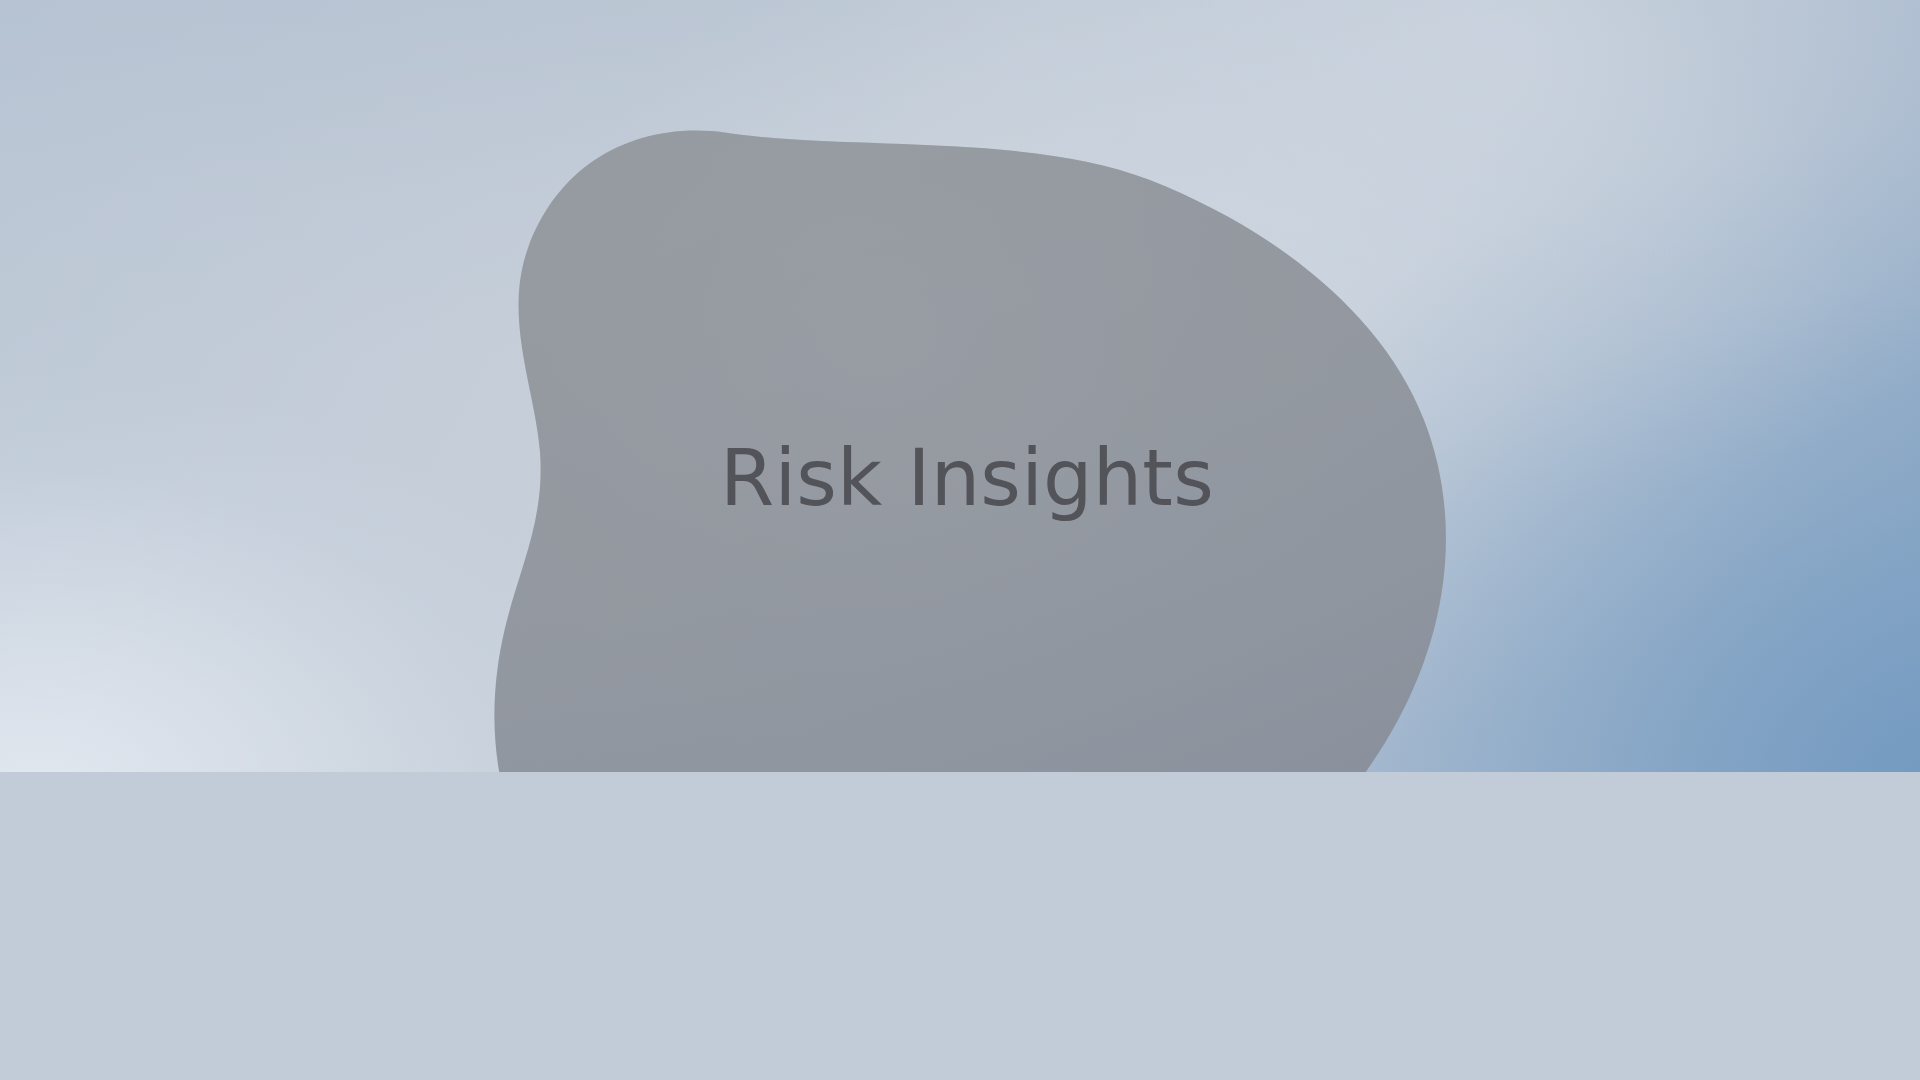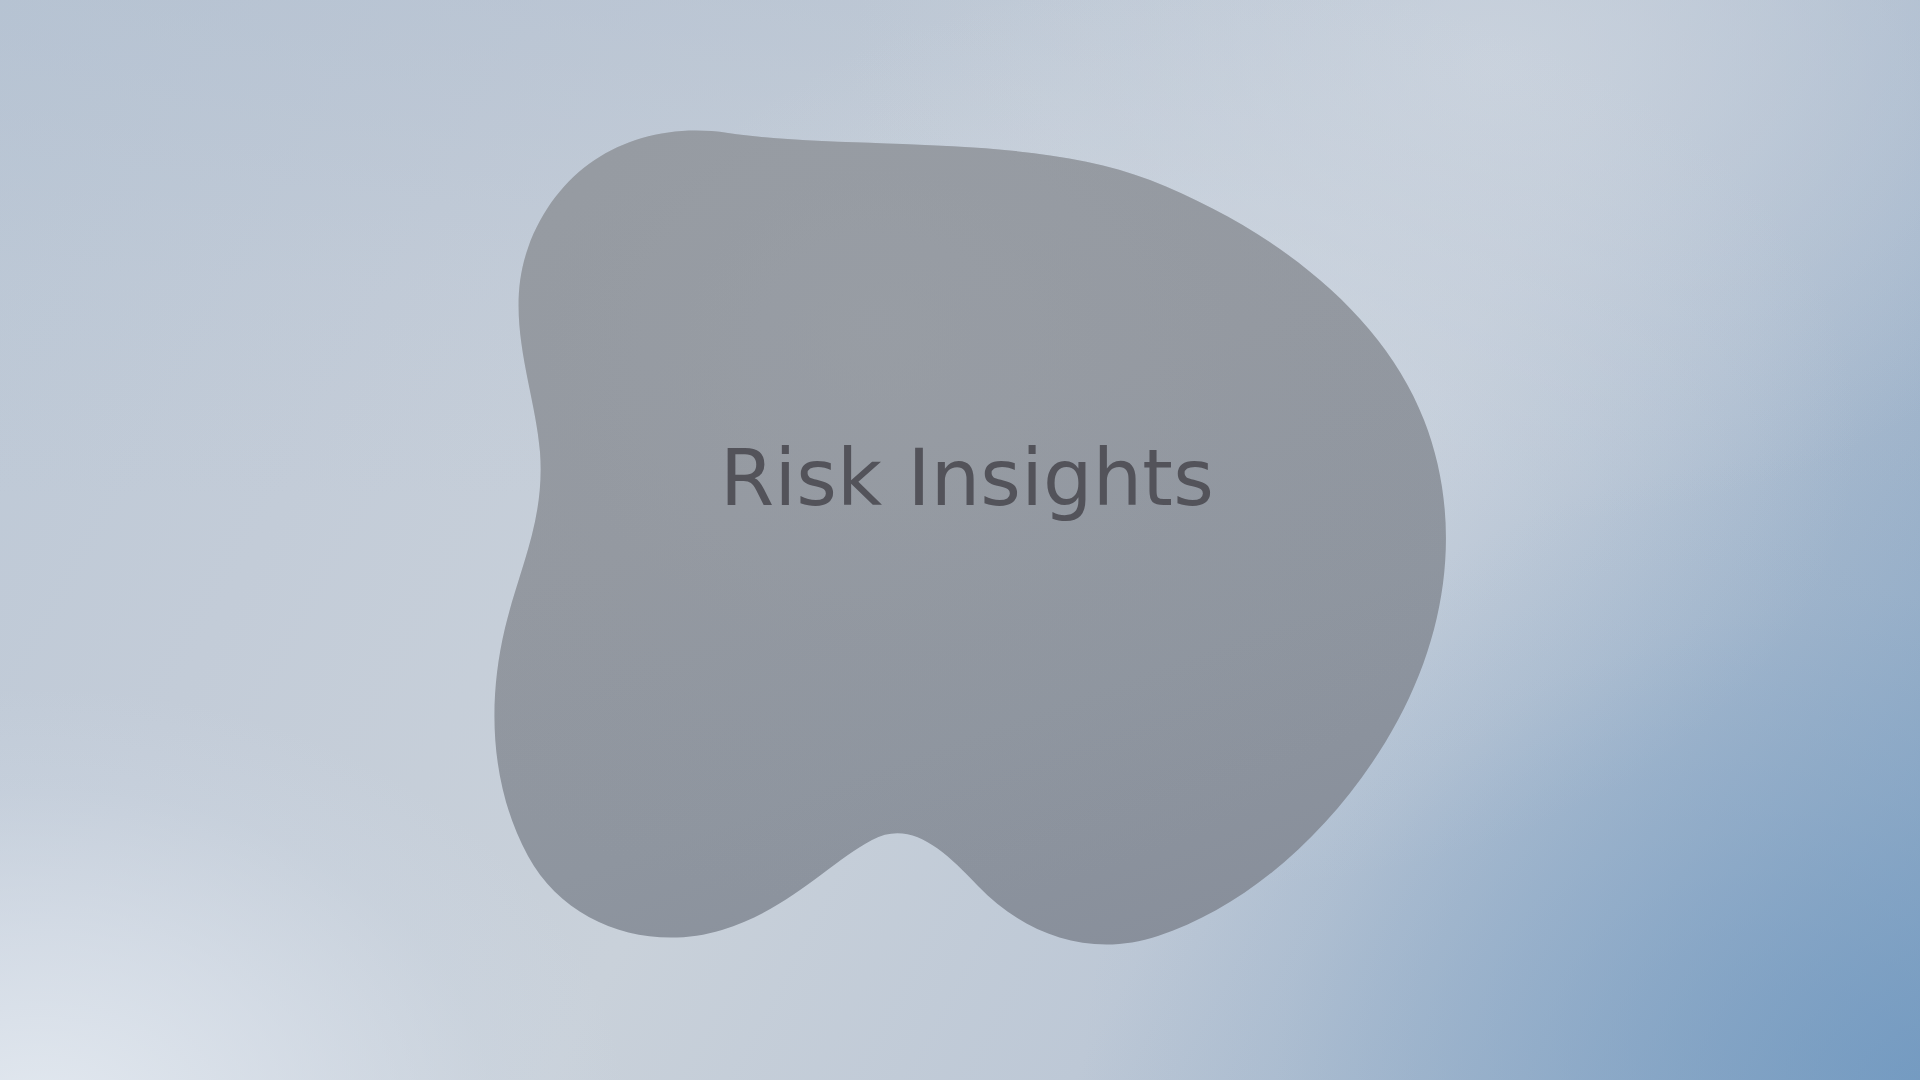--- a/index.html
+++ b/index.html
@@ -8,21 +8,21 @@
     padding: 0;
     width: 1920px;
     height: 1080px;
     overflow: hidden;
     background: #c2ccd8;
   }
 
   #stage {
     position: relative;
     width: 1920px;
-    height: 1080px;
+    height: 772px;
     overflow: hidden;
     font-family: "DejaVu Sans", "Liberation Sans", sans-serif;
     text-align: center;
   }
 
   
   .bg-layer {
     position: absolute;
     inset: 0;
     pointer-events: none;

